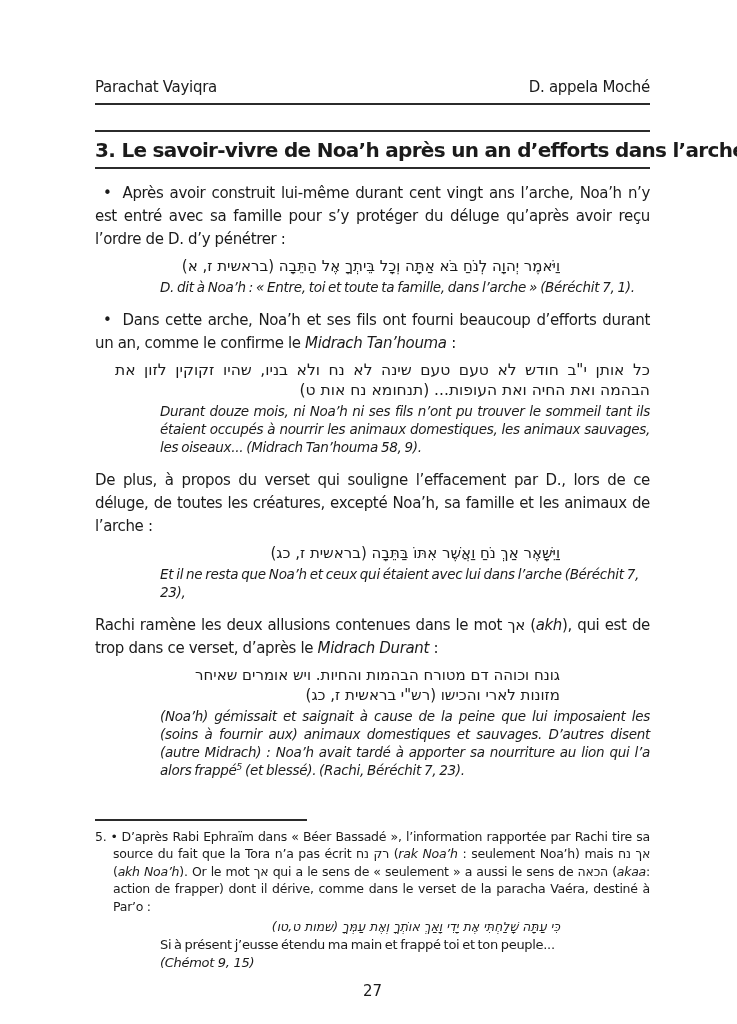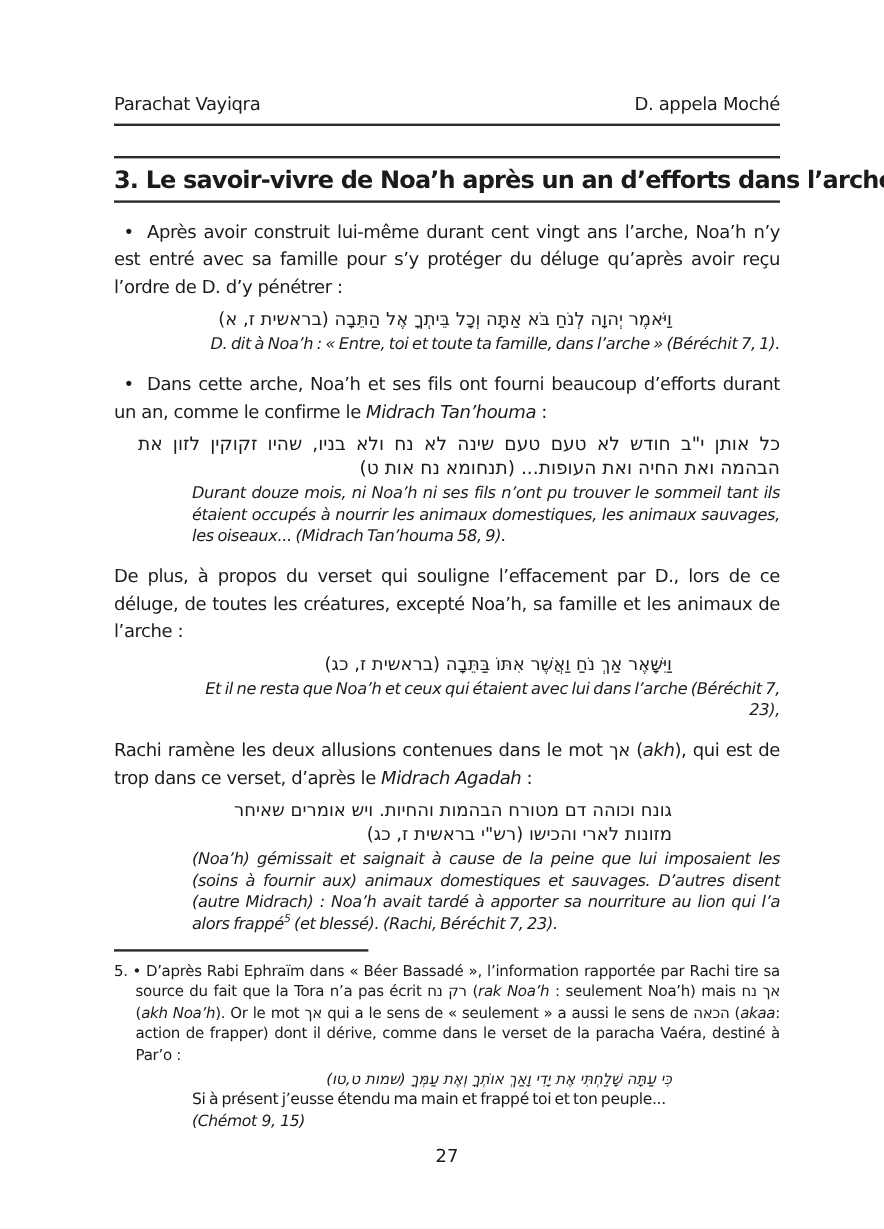--- a/index.html
+++ b/index.html
@@ -25,23 +25,23 @@
   .hebinline{direction:rtl;unicode-bidi:isolate;}
   
   .quote{margin-top:5px;}
   .heb{direction:rtl;text-align:right;font-size:15px;line-height:20px;
     margin:0 0 0 65px;padding-right:0;margin-right:90px;
     font-family:"DejaVu Sans",sans-serif;}
   .heb.wide{margin-right:0;margin-left:20px;font-size:15.5px;line-height:20px;
     text-align:justify;}
   .trans{margin-left:65px;font-style:italic;font-size:13.5px;line-height:18px;
     text-align:justify;letter-spacing:-0.3px;word-spacing:-1px;margin-top:2px;}
-  .trans.leftal{text-align:right;}
+  .trans.leftal{text-align:left;}
   
-  .footzone{margin-top:auto;padding-bottom:52px;}
+  .footzone{margin-top:auto;padding-bottom:24px;}
   .fnrule{width:212px;border-top:2px solid #2b2b2b;margin:0 0 7px 0;}
   .fn{font-size:12.5px;line-height:17.5px;text-align:justify;
     letter-spacing:-0.25px;padding-left:18px;text-indent:-18px;}
   .fn .blt-sm{margin:0 4px 0 4px;}
   .fn-heb{direction:rtl;text-align:right;font-size:12.5px;line-height:17px;
     margin:3px 90px 0 65px;font-style:italic;}
   .fn-trans{margin-left:65px;font-size:13px;line-height:17.5px;
     letter-spacing:-0.3px;text-align:justify;word-spacing:-1px;margin-top:1px;}
   .fn-last{display:flex;justify-content:space-between;font-style:italic;
     font-size:13px;margin-left:65px;letter-spacing:-0.3px;line-height:17.5px;}
@@ -74,21 +74,21 @@
     <div class="trans">Durant douze mois, ni Noa’h ni ses fils n’ont pu trouver le sommeil tant ils étaient occupés à nourrir les animaux domestiques, les animaux sauvages, les oiseaux... (Midrach Tan’houma 58, 9).</div>
   </div>
 
   <p class="para">De plus, à propos du verset qui souligne l’effacement par D., lors de ce déluge, de toutes les créatures, excepté Noa’h, sa famille et les animaux de l’arche :</p>
 
   <div class="quote">
     <div class="heb">וַיִּשָּׁאֶר אַךְ נֹחַ וַאֲשֶׁר אִתּוֹ בַּתֵּבָה (בראשית ז, כג)</div>
     <div class="trans leftal">Et il ne resta que Noa’h et ceux qui étaient avec lui dans l’arche (Béréchit 7, 23),</div>
   </div>
 
-  <p class="para"><span>Rachi ramène les deux allusions contenues dans le mot </span><span class="hebinline">אך</span><span> (</span><span class="it">akh</span><span>), qui est de trop dans ce verset, d’après le </span><span class="it">Midrach Agadah</span><span> :</span></p>
+  <p class="para"><span>Rachi ramène les deux allusions contenues dans le mot </span><span class="hebinline">אך</span><span> (</span><span class="it">akh</span><span>), qui est de trop dans ce verset, d’après le </span><span class="it">Midrach Durant</span><span> :</span></p>
 
   <div class="quote">
     <div class="heb">גונח וכוהה דם מטורח הבהמות והחיות. ויש אומרים שאיחר מזונות לארי והכישו (רש"י בראשית ז, כג)</div>
     <div class="trans"><span>(Noa’h) gémissait et saignait à cause de la peine que lui imposaient les (soins à fournir aux) animaux domestiques et sauvages. D’autres disent (autre Midrach) : Noa’h avait tardé à apporter sa nourriture au lion qui l’a alors frappé</span><sup>5</sup><span> (et blessé). (Rachi, Béréchit 7, 23).</span></div>
   </div>
 
   <div class="footzone">
     <div class="fnrule"></div>
     <div class="fn"><span>5.</span><span class="blt-sm">•</span><span>D’après Rabi Ephraïm dans « Béer Bassadé », l’information rapportée par Rachi tire sa source du fait que la Tora n’a pas écrit </span><span class="hebinline">רק נח</span><span> (</span><span class="it">rak Noa’h</span><span> : seulement Noa’h) mais </span><span class="hebinline">אך נח</span><span> (</span><span class="it">akh Noa’h</span><span>). Or le mot </span><span class="hebinline">אך</span><span> qui a le sens de « seulement » a aussi le sens de </span><span class="hebinline">הכאה</span><span> (</span><span class="it">akaa</span><span>: action de frapper) dont il dérive, comme dans le verset de la paracha Vaéra, destiné à Par’o :</span></div>
     <div class="fn-heb">כִּי עַתָּה שָׁלַחְתִּי אֶת יָדִי וָאַךְ אוֹתְךָ וְאֶת עַמְּךָ (שמות ט,טו)</div>

